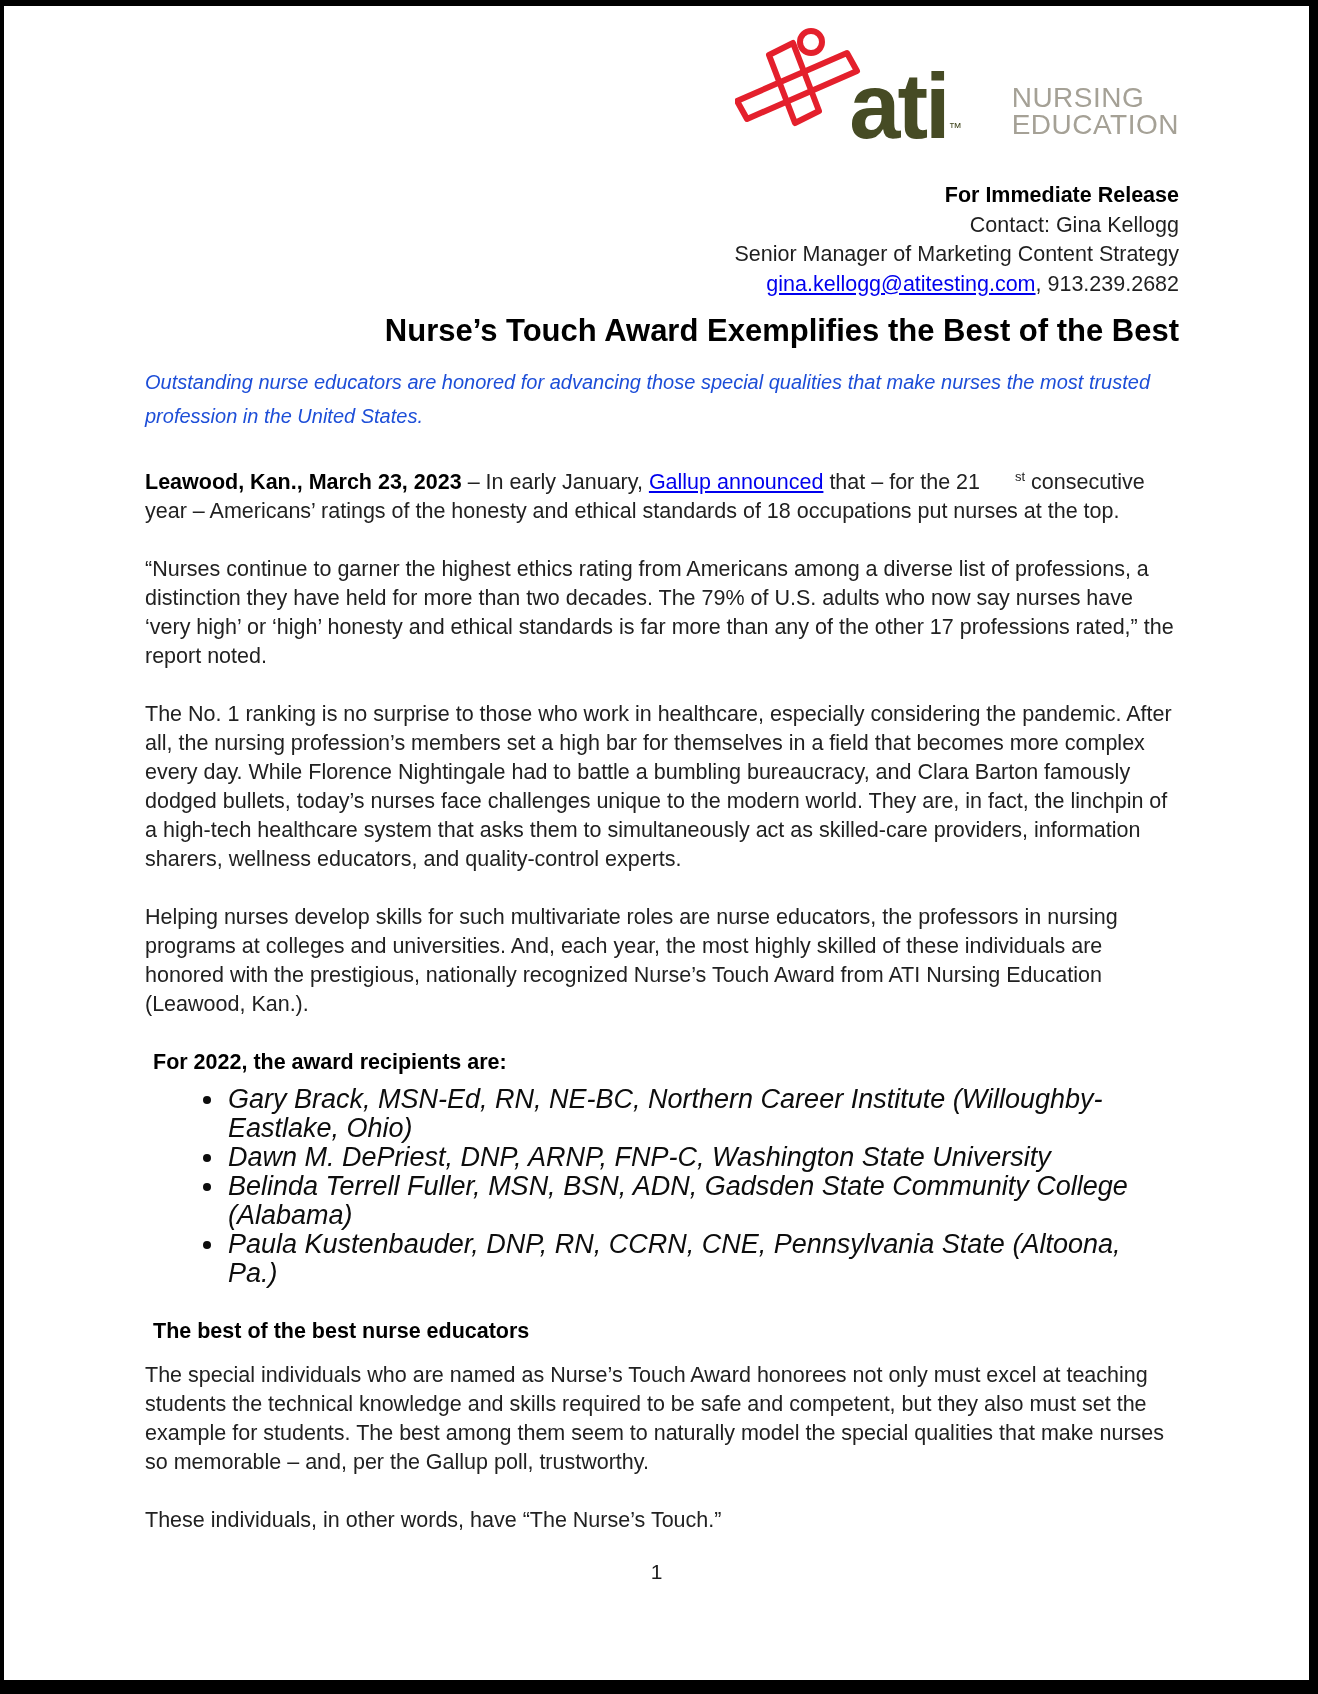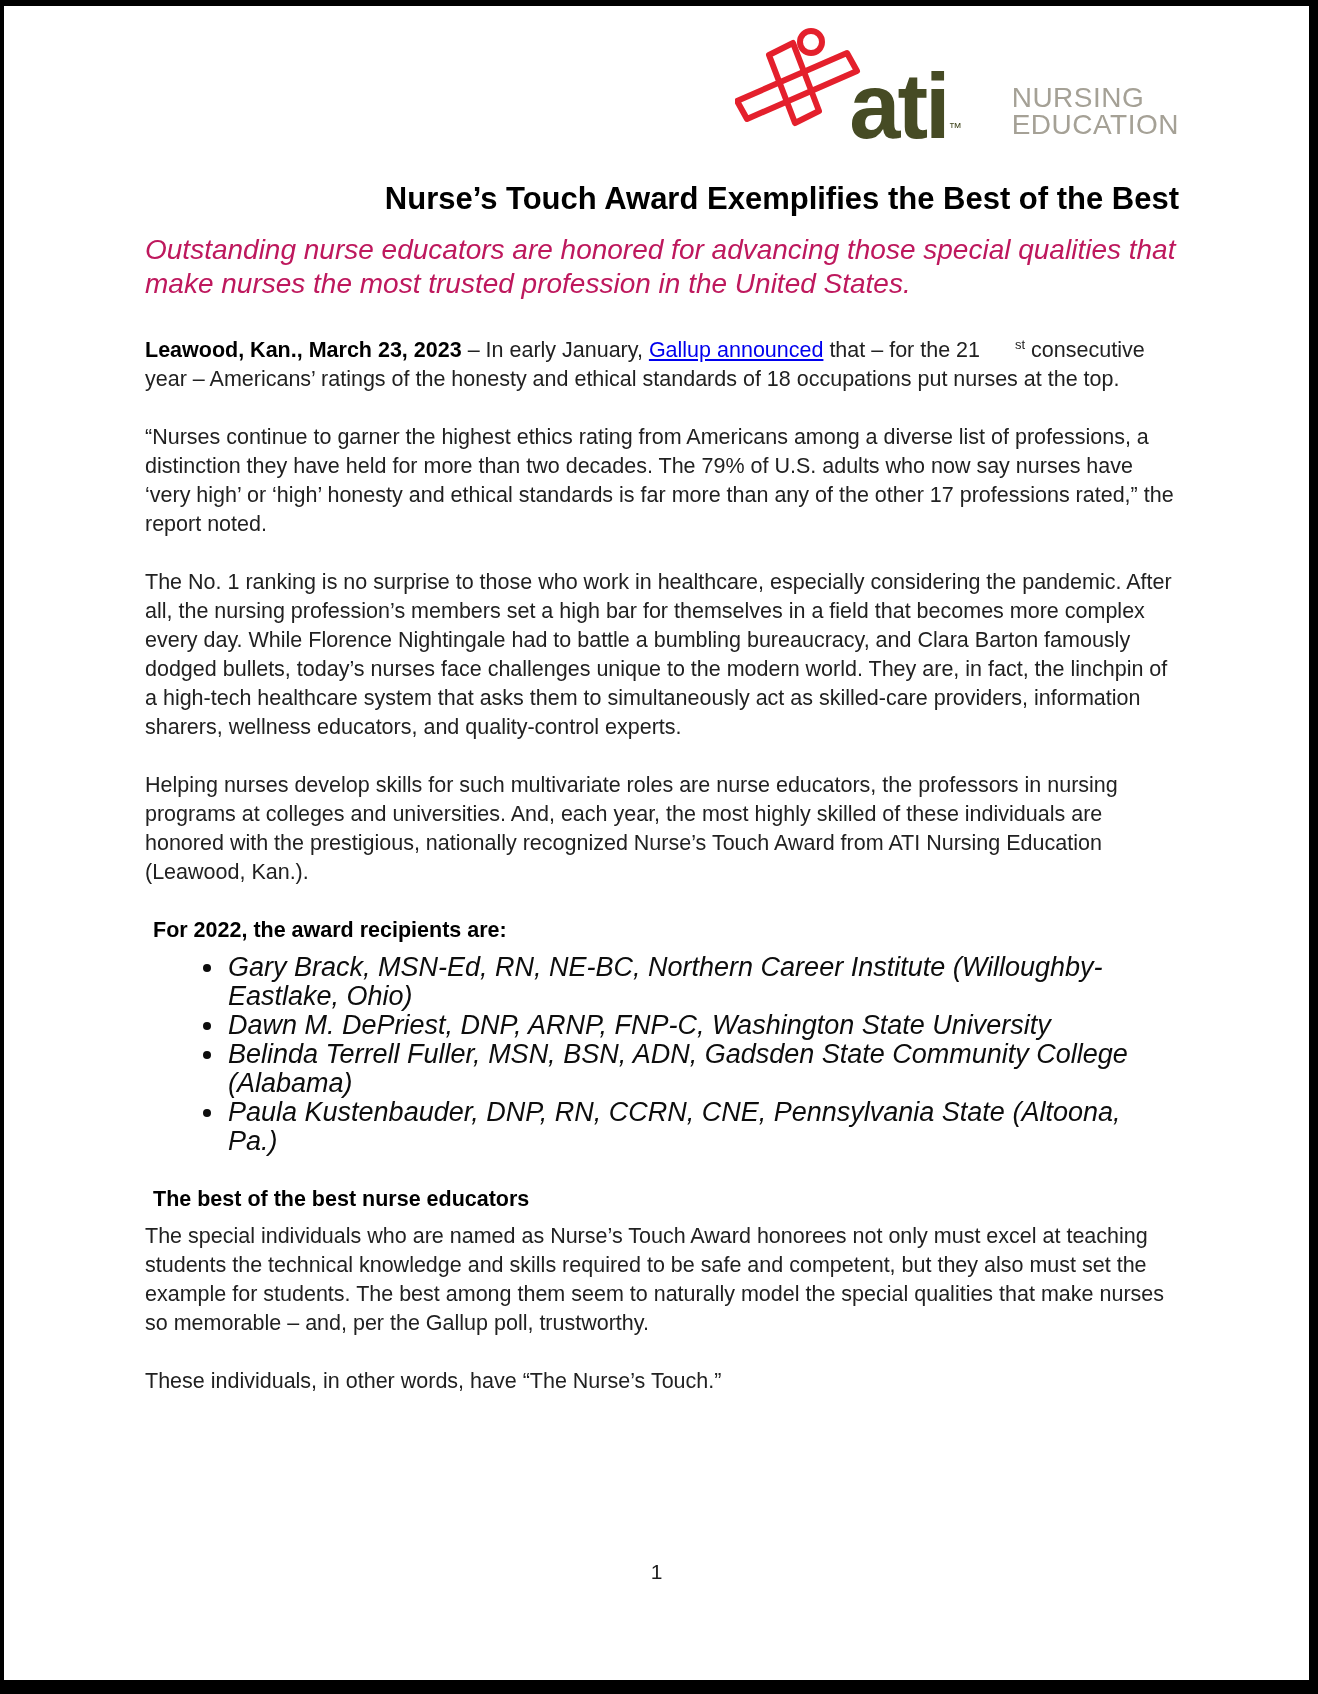--- a/index.html
+++ b/index.html
@@ -29,36 +29,36 @@
   .logo-tm { font-size: 13px; color: #464b24; margin: 0 6px 4px 1px; letter-spacing: 0; font-weight: 400; }
   .logo-lines { color: #a5a196; font-size: 28px; line-height: 27px; letter-spacing: 0.5px; padding-bottom: 1px; white-space: nowrap; margin-left: 44px; }
 
   
   .contact-block { text-align: right; font-size: 21.5px; line-height: 29.5px; color: #1f1f1f; }
   .contact-release { font-weight: 700; color: #000; }
   a.doc-link { color: #0000ee; text-decoration: underline; }
 
   
   .headline { font-size: 31px; font-weight: 700; color: #000; margin: 14px 0 16px 0; line-height: 36px; text-align: right; }
-  .subhead { font-size: 28px; font-style: italic; font-weight: 400; color: #be185d; line-height: 34px; margin: 8px 0 0 0; }
+  .subhead { font-size: 20px; font-style: italic; font-weight: 400; color: #1d4ed8; line-height: 34px; margin: 8px 0 0 0; }
 
   
   .body-text p { font-size: 21.5px; line-height: 29px; color: #212121; margin: 29px 0 0 0; }
   .dateline { font-weight: 700; color: #000; }
   sup { font-size: 13px; margin-left: 35px; }
 
   .list-heading, .section-heading {
     font-size: 21.5px; line-height: 29px; font-weight: 700; color: #000; margin: 29px 0 0 8px;
   }
   ul.recipients {
     margin: 8px; padding: 0 0 0 73px;
     font-size: 27px; line-height: 29px; color: #0d0d0d; font-weight: 500; font-style: italic;
   }
   ul.recipients li { padding-left: 2px; }
-  .section-heading + p { margin-top: 8px; }
+  .section-heading + p { margin-top: 15px; }
 
   .footer {
     position: absolute; top: 1554px; left: 0; width: 100%;
     text-align: center; font-size: 21px; color: #1f1f1f;
   }
 </style>
 </head>
 <body>
 
 <div class="page">
@@ -77,20 +77,28 @@
         </span>
         <span class="logo-ati">ati</span>
         <span class="logo-tm">™</span>
         <span class="logo-lines">
           <span>NURSING</span><br>
           <span>EDUCATION</span>
         </span>
       </div>
     </div>
 
+    <div class="contact-block">
+      <div class="contact-release">For Immediate Release</div>
+      <div>Contact: Gina Kellogg</div>
+      <div>Senior Manager of Marketing Content Strategy</div>
+      <div>
+        <a href="#" class="doc-link">gina.kellogg@atitesting.com</a><span>, 913.239.2682</span>
+      </div>
+    </div>
 
     <h1 class="headline">Nurse’s Touch Award Exemplifies the Best of the Best</h1>
     <div class="subhead">Outstanding nurse educators are honored for advancing those special qualities that make nurses the most trusted profession in the United States.</div>
 
     <div class="body-text">
       <p><span class="dateline">Leawood, Kan., March 23, 2023</span><span> – In early January, </span><a href="#" class="doc-link">Gallup announced</a><span> that – for the 21</span><sup>st</sup><span> consecutive year – Americans’ ratings of the honesty and ethical standards of 18 occupations put nurses at the top.</span></p>
 
       <p>“Nurses continue to garner the highest ethics rating from Americans among a diverse list of professions, a distinction they have held for more than two decades. The 79% of U.S. adults who now say nurses have ‘very high’ or ‘high’ honesty and ethical standards is far more than any of the other 17 professions rated,” the report noted.</p>
 
       <p>The No. 1 ranking is no surprise to those who work in healthcare, especially considering the pandemic. After all, the nursing profession’s members set a high bar for themselves in a field that becomes more complex every day. While Florence Nightingale had to battle a bumbling bureaucracy, and Clara Barton famously dodged bullets, today’s nurses face challenges unique to the modern world. They are, in fact, the linchpin of a high-tech healthcare system that asks them to simultaneously act as skilled-care providers, information sharers, wellness educators, and quality-control experts.</p>

